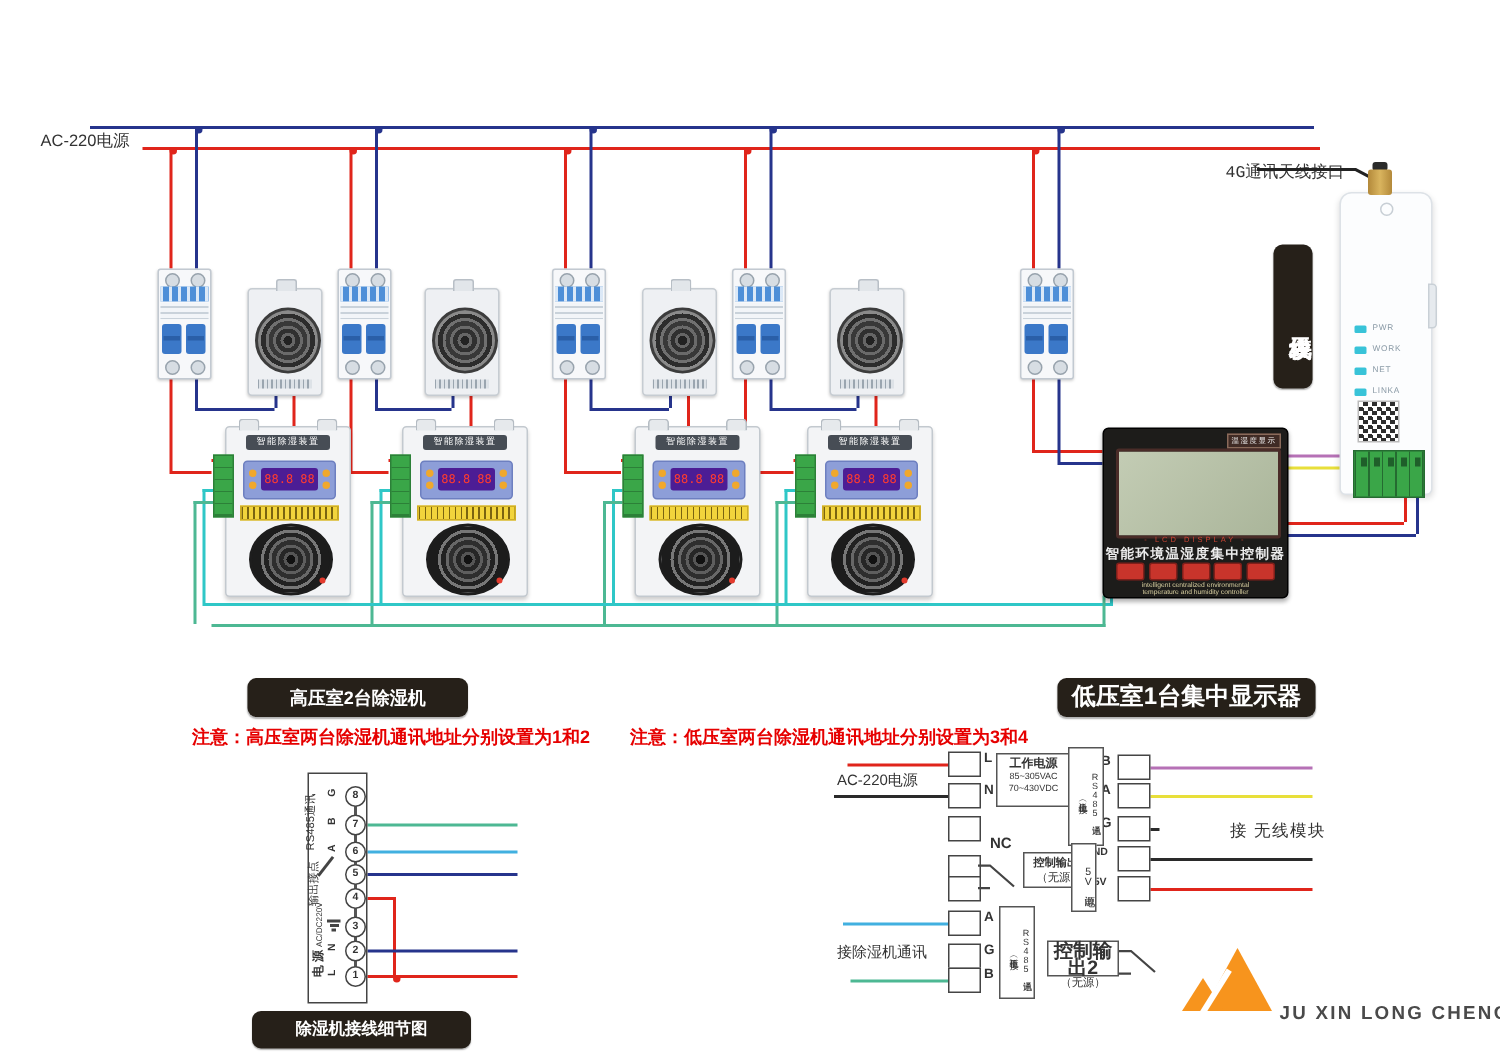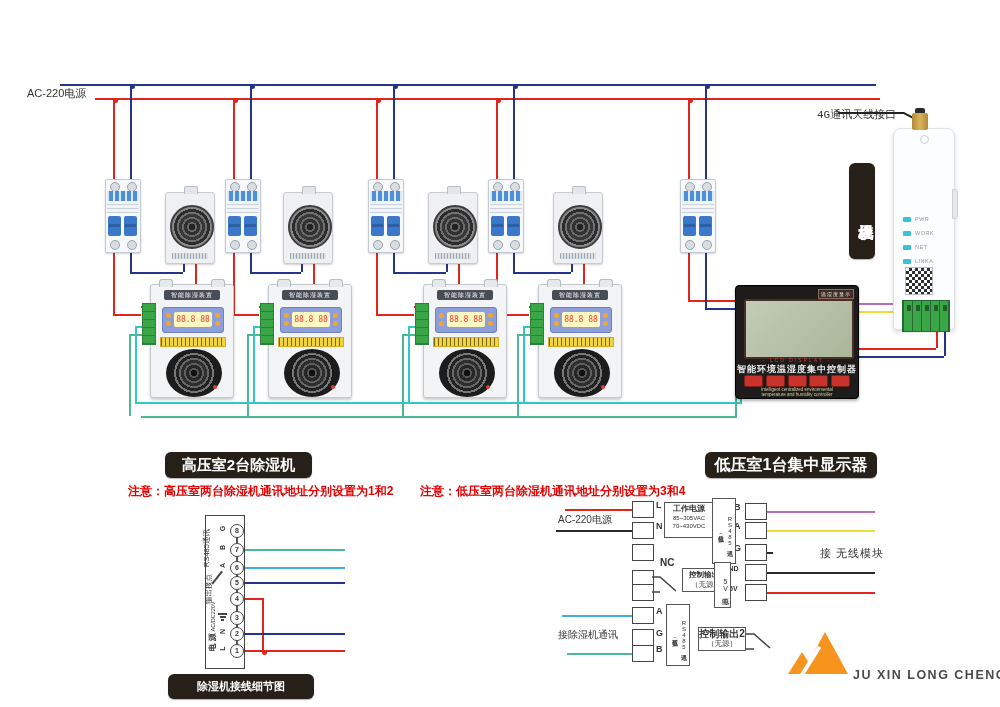--- a/index.html
+++ b/index.html
@@ -32,21 +32,21 @@
       background-image:repeating-linear-gradient(90deg,#9aa5af 0 1px,transparent 1px 3px);}
   
   .dehum{position:absolute;width:82px;height:112px;background:#f3f4f6;border:1px solid #c3c9cf;border-radius:3px;
          box-shadow:0 2px 3px rgba(0,0,0,.2);}
   .dehum .ear{position:absolute;top:-6px;width:12px;height:7px;background:#e6e9ec;border:1px solid #b5bcc3;border-bottom:none;border-radius:3px 3px 0 0;}
   .dehum .hdr{position:absolute;left:13px;top:5px;width:56px;height:10px;background:#474d55;border-radius:2px;
               color:#fff;font-size:6px;line-height:10px;text-align:center;letter-spacing:1px;overflow:hidden;}
   .dehum .term{position:absolute;left:-9px;top:18px;width:12px;height:40px;background:#3aa648;border:1px solid #2c8038;
                background-image:repeating-linear-gradient(0deg,#2c8038 0 1px,transparent 1px 8px);}
   .dehum .disp{position:absolute;left:11px;top:22px;width:60px;height:24px;background:#8d9ed8;border-radius:3px;border:1px solid #6d7fc0;}
-  .dehum .scrn{position:absolute;left:11px;top:4px;width:38px;height:15px;background:#fef9c3;border-radius:2px;
+  .dehum .scrn{position:absolute;left:11px;top:4px;width:38px;height:15px;background:#4c1d95;border-radius:2px;
                color:#ff3b2f;font-family:"DejaVu Sans Mono",monospace;font-size:8px;line-height:15px;text-align:center;}
   .dehum .btn{position:absolute;width:5px;height:5px;border-radius:50%;background:#f0a82c;}
   .dehum .warn{position:absolute;left:9px;top:52px;width:64px;height:8px;background:#f2d43c;border:1px solid #cfae25;
                background-image:repeating-linear-gradient(90deg,#7a6410 0 1px,transparent 1px 4px);}
   .dehum .fan{position:absolute;left:15px;top:64px;width:52px;height:44px;border-radius:50%;border:2px solid #1d1d1d;
       background:radial-gradient(circle,#111 0 3px,#555 3px 5px,#262626 5px 8px,#5e5e5e 8px 10px,#2e2e2e 10px 13px,#676767 13px 15px,#222 15px 18px,#777 18px 20px,#1c1c1c 20px);}
   .dehum .reddot{position:absolute;left:62px;top:100px;width:4px;height:4px;border-radius:50%;background:#e33b2e;}
   
   #controller{position:absolute;left:735px;top:285px;width:122px;height:112px;background:#1d1c1a;border-radius:4px;
               border:1px solid #000;box-shadow:0 2px 3px rgba(0,0,0,.3);}
@@ -230,21 +230,21 @@
       <div></div>
       <div></div>
       <div></div>
     </div>
     <div class="en">
       <div>intelligent centralized environmental</div>
       <div>temperature and humidity controller</div>
     </div>
   </div>
 
-  <div class="blackbox" style="left:165px;top:452px;width:147px;height:26px;font-size:15px;line-height:26px;">高压室2台除湿机</div>
+  <div class="blackbox" style="left:165px;top:452px;width:147px;height:26px;font-size:12px;line-height:26px;">高压室2台除湿机</div>
   <div class="note" style="left:128px;top:483px;">注意：高压室两台除湿机通讯地址分别设置为1和2</div>
   <div class="note" style="left:420px;top:483px;">注意：低压室两台除湿机通讯地址分别设置为3和4</div>
   <div class="blackbox" style="left:705px;top:452px;width:172px;height:26px;font-size:16px;line-height:26px;">低压室1台集中显示器</div>
 
   <div class="abs" style="left:205px;top:515px;width:38px;height:152px;border:1.5px solid #444;background:#fff;"></div>
   <div class="wire" style="left:236px;top:530px;width:1.5px;height:120px;background:#555;"></div>
 
   <div class="circ" style="left:230px;top:524px;">8</div>
   <div class="circ" style="left:230px;top:543px;">7</div>
   <div class="circ" style="left:230px;top:561px;">6</div>
@@ -330,21 +330,21 @@
   <div class="boxlbl vlabel" style="left:712px;top:498px;width:20px;height:60px;font-size:6px;padding:2px 1px;">
     <span>RS485通讯</span><br>
     <span>（接上位机）</span>
   </div>
 
   <div class="boxlbl vlabel" style="left:714px;top:562px;width:15px;height:40px;font-size:7px;padding:2px 0;">5V电源</div>
 
   <div class="smalllabel" style="left:820px;top:546px;font-size:11px;letter-spacing:1px;">接 无线模块</div>
 
   <div class="boxlbl" style="left:698px;top:627px;width:46px;height:22px;">
-    <div style="font-size:10px;font-weight:bold;line-height:11px;">控制输出2</div>
+    <div style="font-size:13px;font-weight:bold;line-height:11px;">控制输出2</div>
     <div style="font-size:7.5px;line-height:9px;">（无源）</div>
   </div>
   <svg class="abs" style="left:746px;top:624px;" width="30" height="30">
     <path d="M0 10 h8 l16 14 M0 25 h8" stroke="#444" stroke-width="1.5" fill="none"></path>
   </svg>
 
 
   <div class="abs" style="left:788px;top:626px;width:212px;height:66px;">
     <div class="abs" style="left:14px;top:6px;width:0;height:0;border-left:23px solid transparent;border-right:23px solid transparent;border-bottom:42px solid #f7941d;"></div>
     <div class="abs" style="left:0px;top:26px;width:0;height:0;border-left:14px solid transparent;border-right:14px solid transparent;border-bottom:22px solid #f7941d;"></div>

